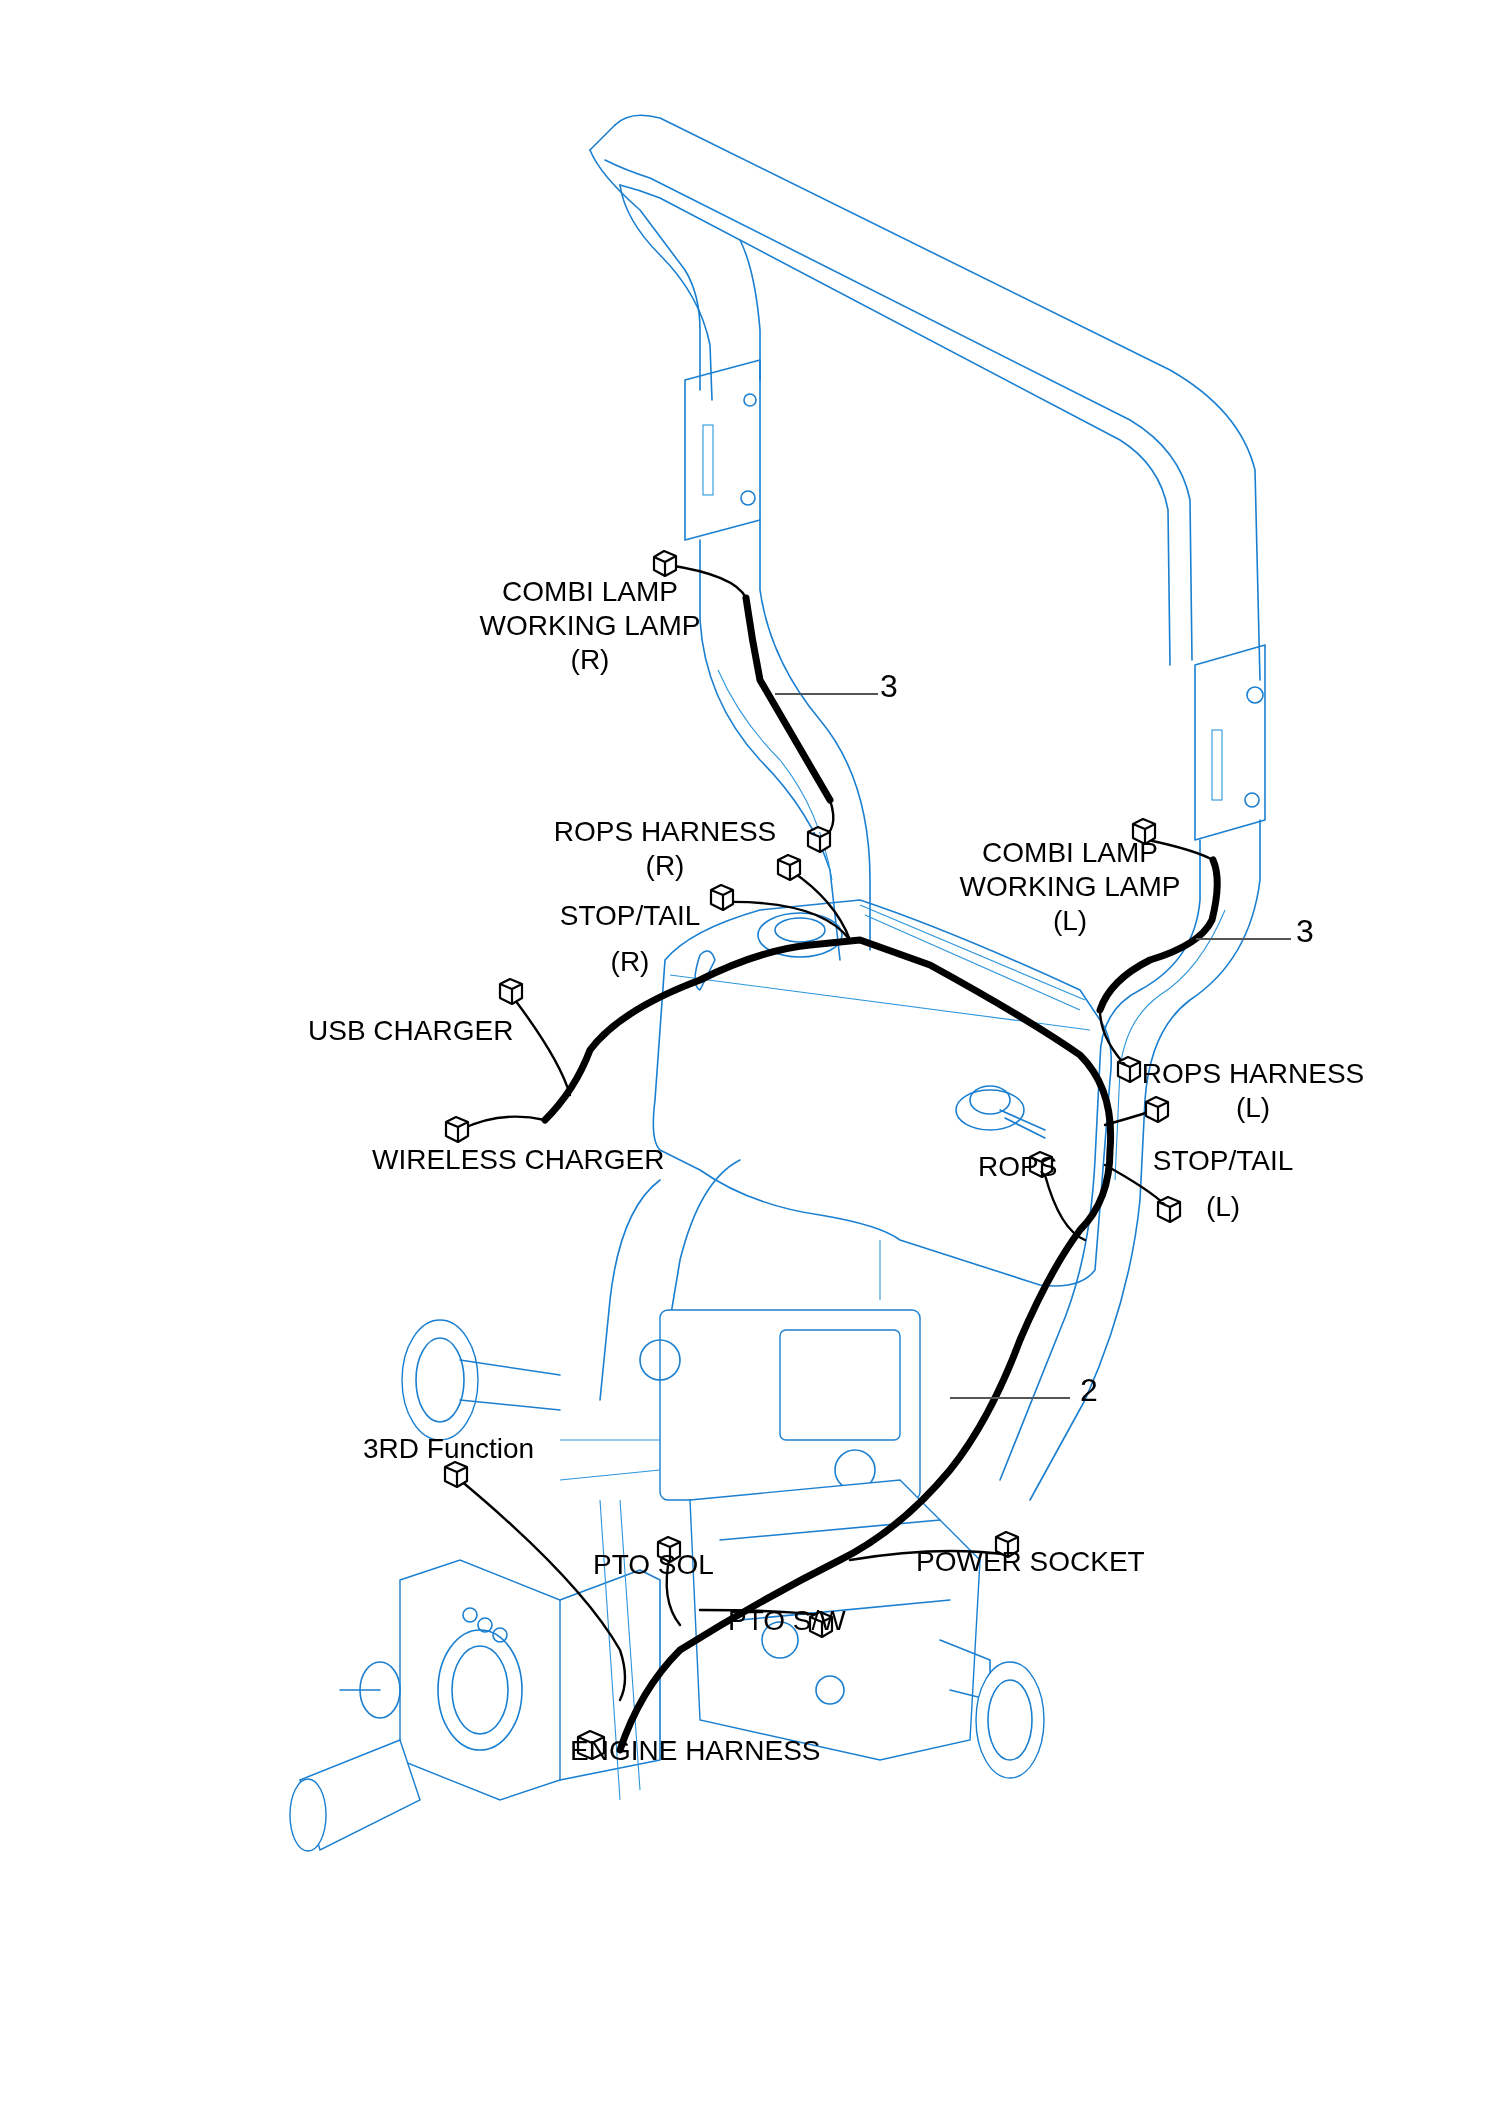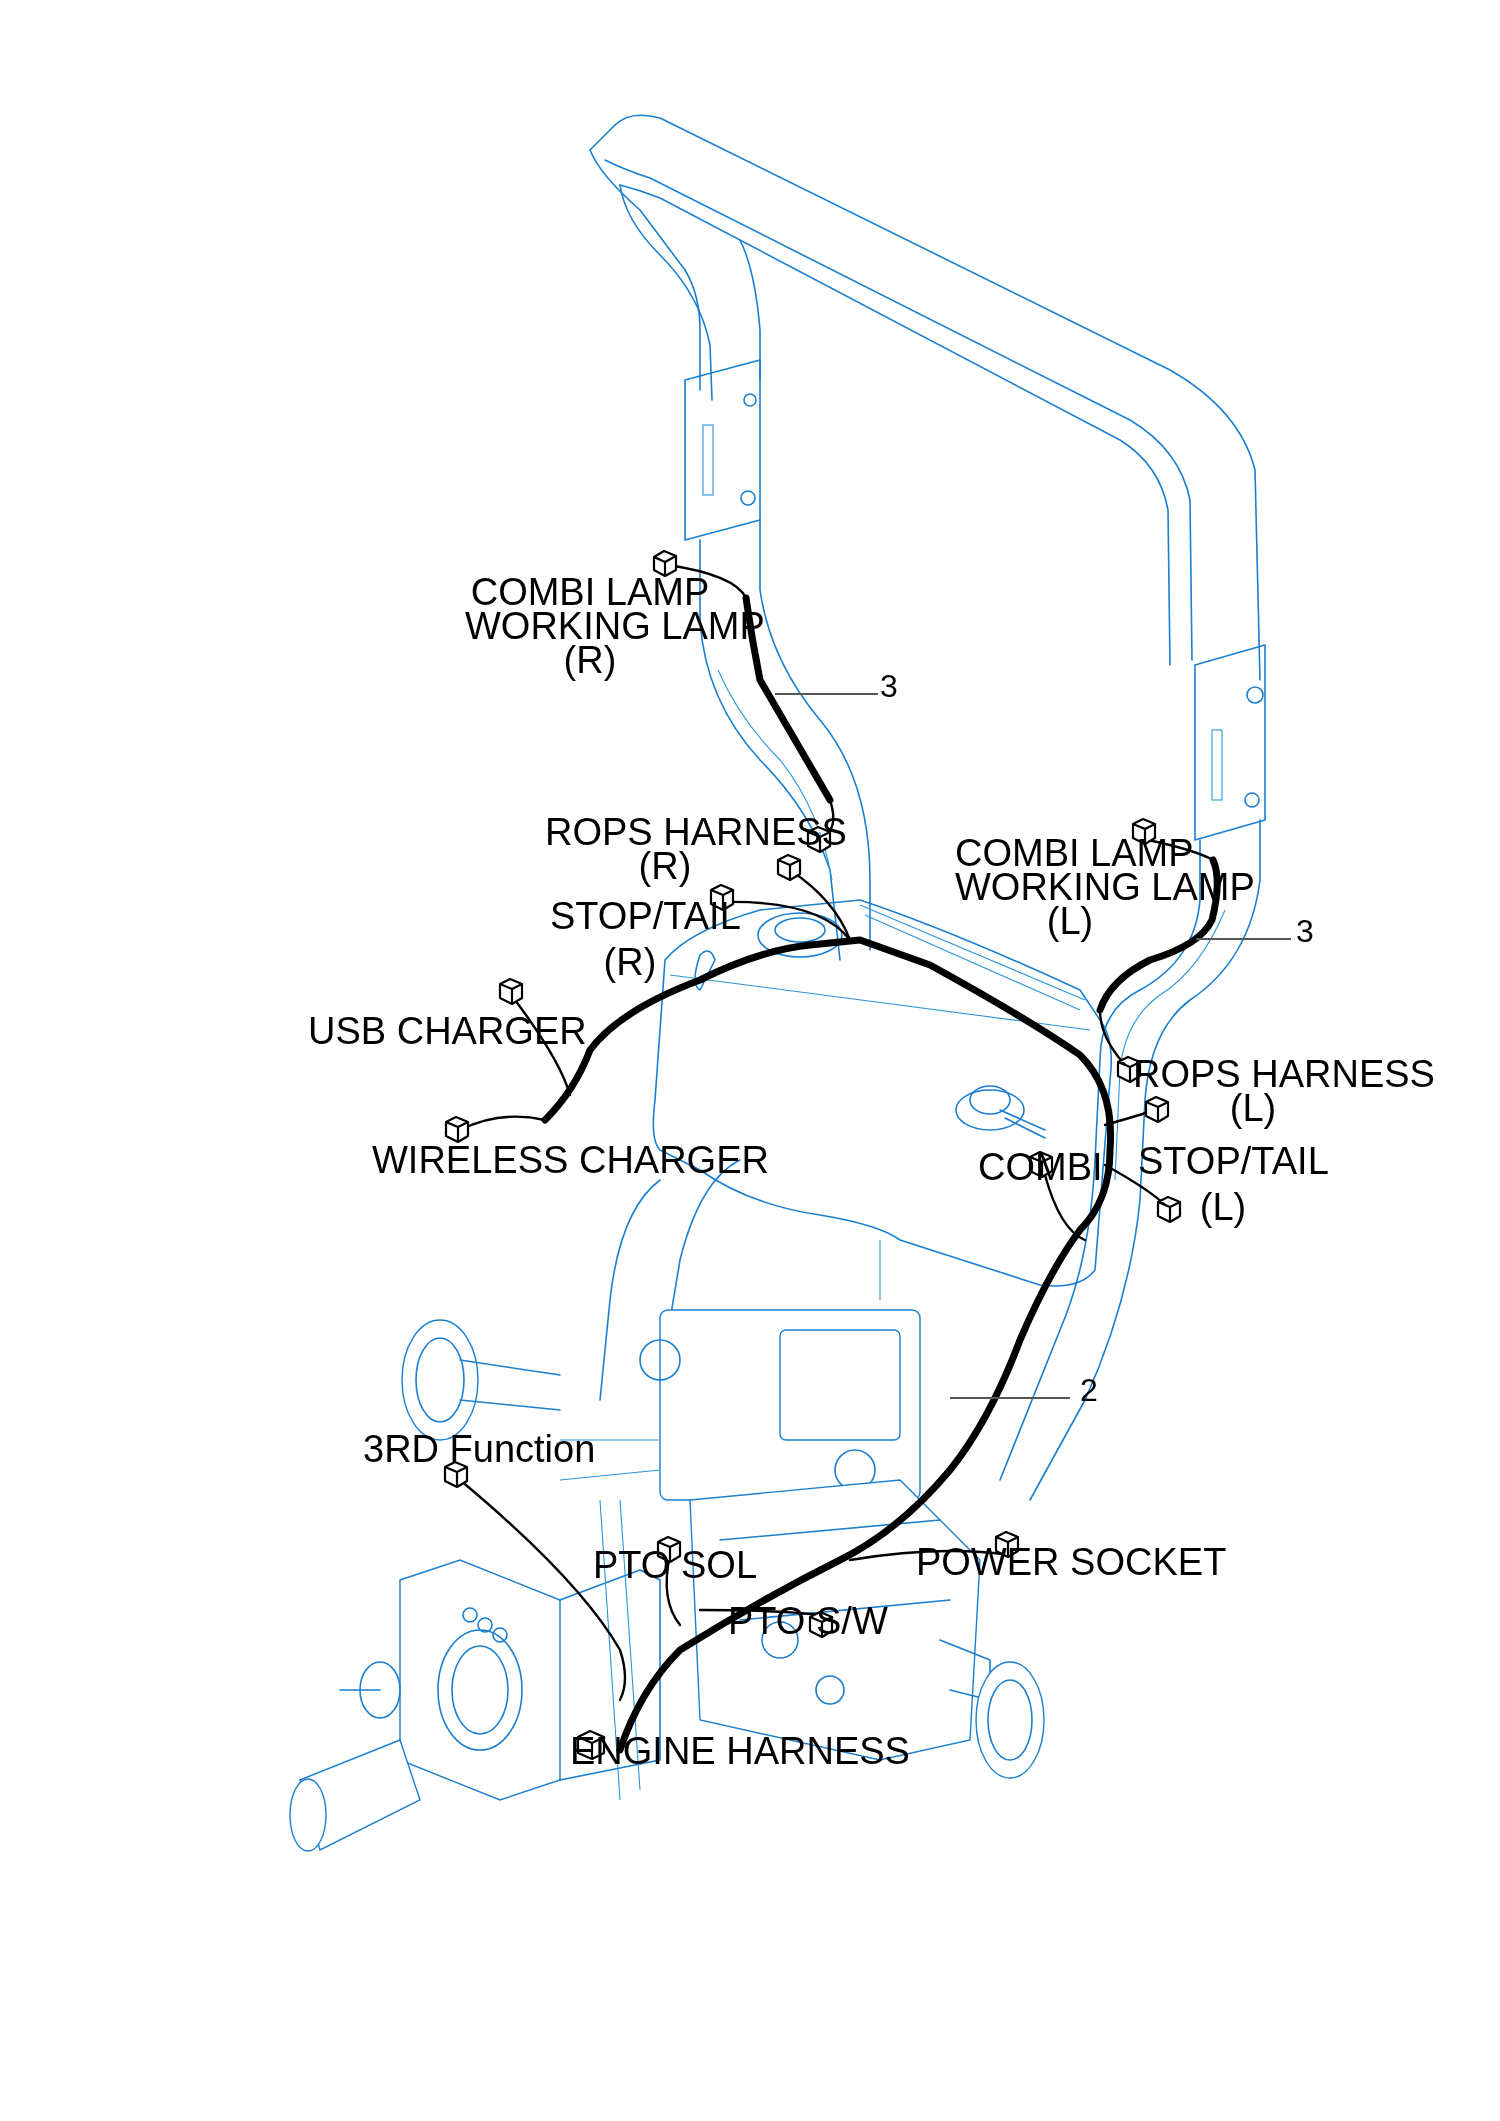--- a/index.html
+++ b/index.html
@@ -5,21 +5,21 @@
   html, body { margin: 0; padding: 0; background: #ffffff; }
   body { width: 1500px; height: 2121px; position: relative; overflow: hidden; font-family: "Liberation Sans", sans-serif; }
   #diagram { position: absolute; left: 0; top: 0; width: 1500px; height: 2121px; }
   .blue { fill: none; stroke: #1a7fd0; stroke-width: 1.6; stroke-linejoin: round; stroke-linecap: round; }
   .blue-thin { fill: none; stroke: #2b95dc; stroke-width: 1.1; }
   .blue-fill { fill: #ffffff; stroke: #1a7fd0; stroke-width: 1.4; }
   .harness { fill: none; stroke: #000000; stroke-width: 7; stroke-linecap: round; stroke-linejoin: round; }
   .wire { fill: none; stroke: #000000; stroke-width: 2.4; stroke-linecap: round; }
   .leader { stroke: #555555; stroke-width: 2; }
   .conn { fill: #ffffff; stroke: #000000; stroke-width: 2.2; stroke-linejoin: round; }
-  .lbl { position: absolute; font-size: 38px; color: #000; line-height: 34px; text-align: center; white-space: nowrap; background: transparent; }
+  .lbl { position: absolute; font-size: 28px; color: #000; line-height: 34px; text-align: center; white-space: nowrap; background: transparent; }
   .num { position: absolute; font-size: 32px; color: #000; }
 </style>
 </head>
 <body>
 
 <svg id="diagram" viewBox="0 0 1500 2121">
 
   <g>
     <path class="blue" d="M615 125 Q630 110 660 118 L1170 370 Q1240 410 1255 470 L1260 680"></path>
     <path class="blue" d="M590 150 L615 125"></path>
@@ -203,18 +203,18 @@
   <div>(L)</div>
 </div>
 <div class="lbl" style="left:1133px;top:1057px;width:240px;">
   <div>ROPS HARNESS</div>
   <div>(L)</div>
 </div>
 <div class="lbl" style="left:1138px;top:1138px;width:170px;line-height:46px;">
   <div>STOP/TAIL</div>
   <div>(L)</div>
 </div>
-<div class="lbl" style="left:978px;top:1150px;">COMBI</div>
+<div class="lbl" style="left:978px;top:1150px;">ROPS</div>
 <div class="lbl" style="left:348px;top:1432px;margin-left:15px;">3RD Function</div>
 <div class="lbl" style="left:593px;top:1548px;">PTO SOL</div>
 <div class="lbl" style="left:916px;top:1545px;">POWER SOCKET</div>
 <div class="lbl" style="left:728px;top:1604px;">PTO S/W</div>
 <div class="lbl" style="left:570px;top:1734px;text-align:right;">ENGINE HARNESS</div>
 
 </body></html>

